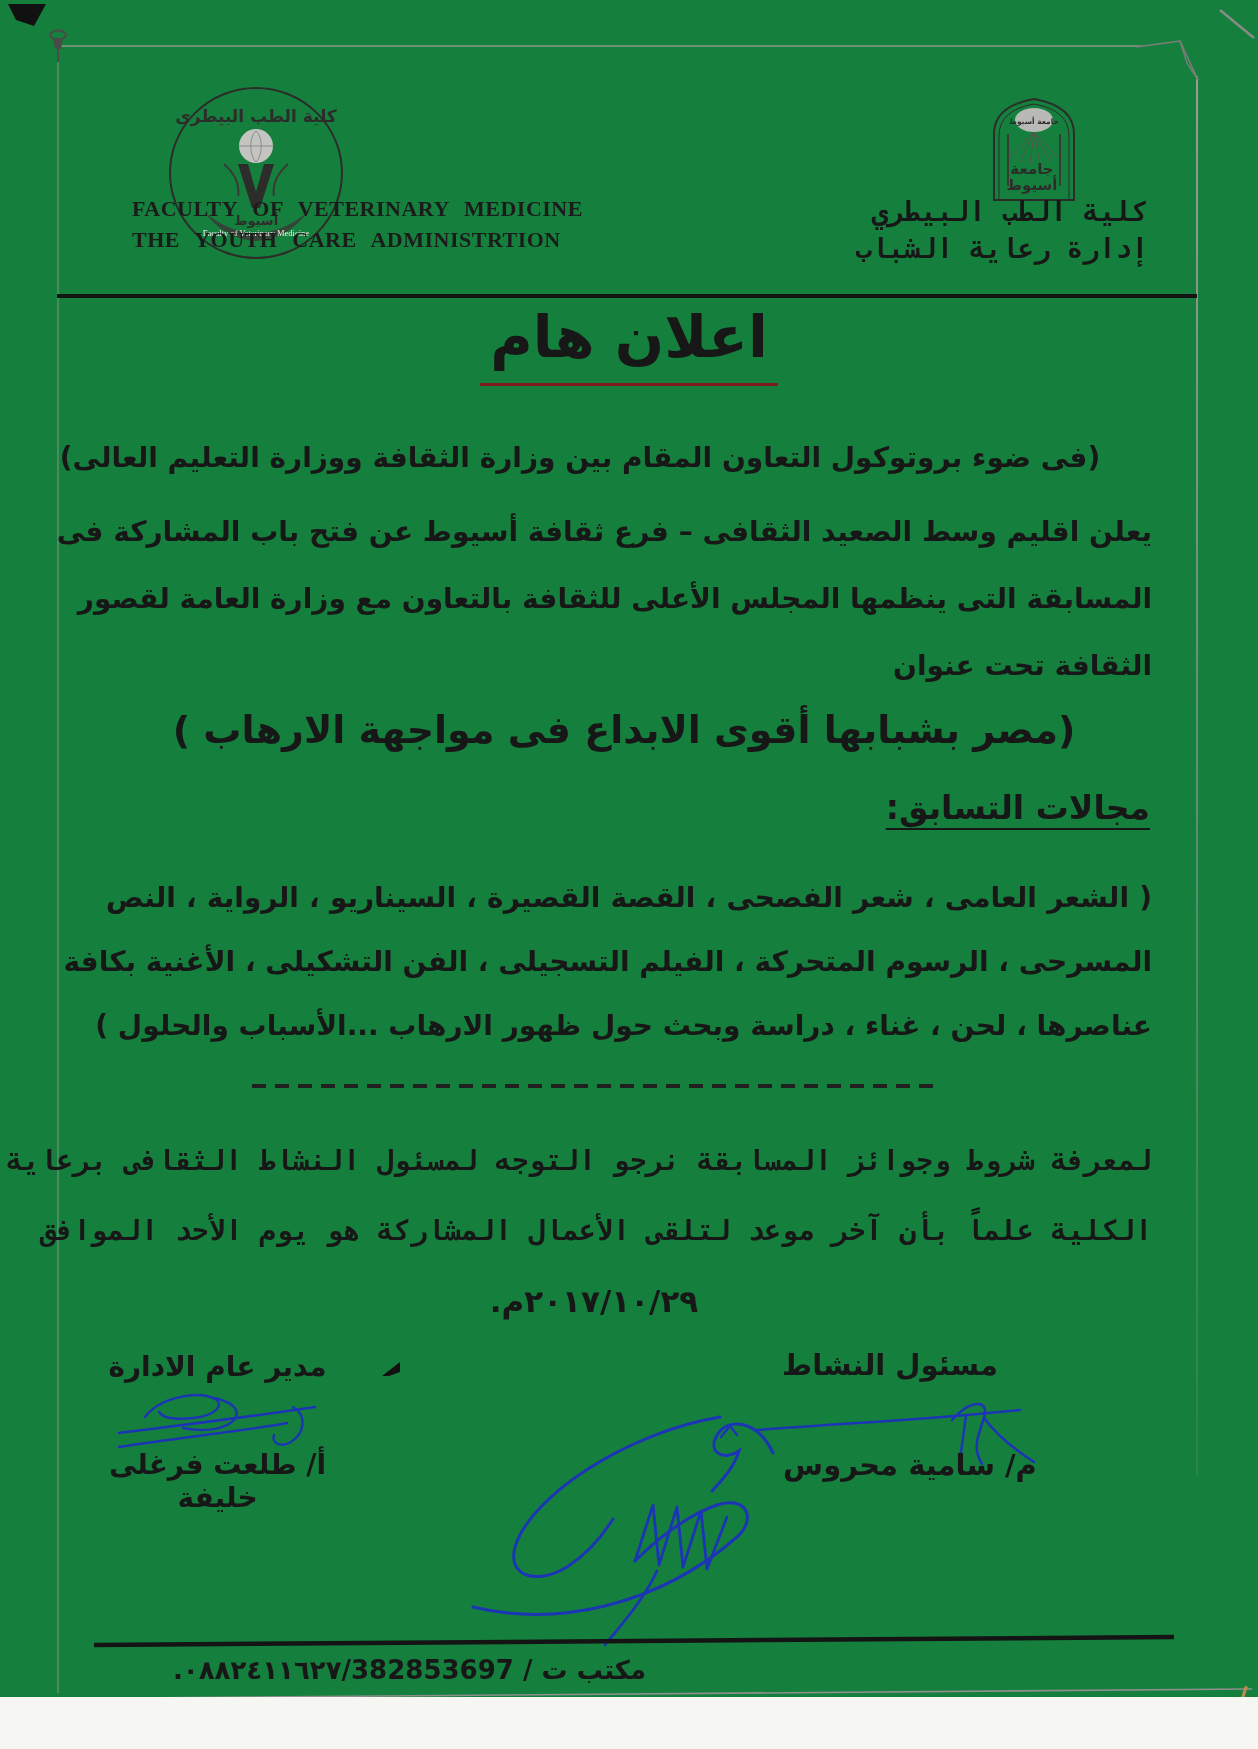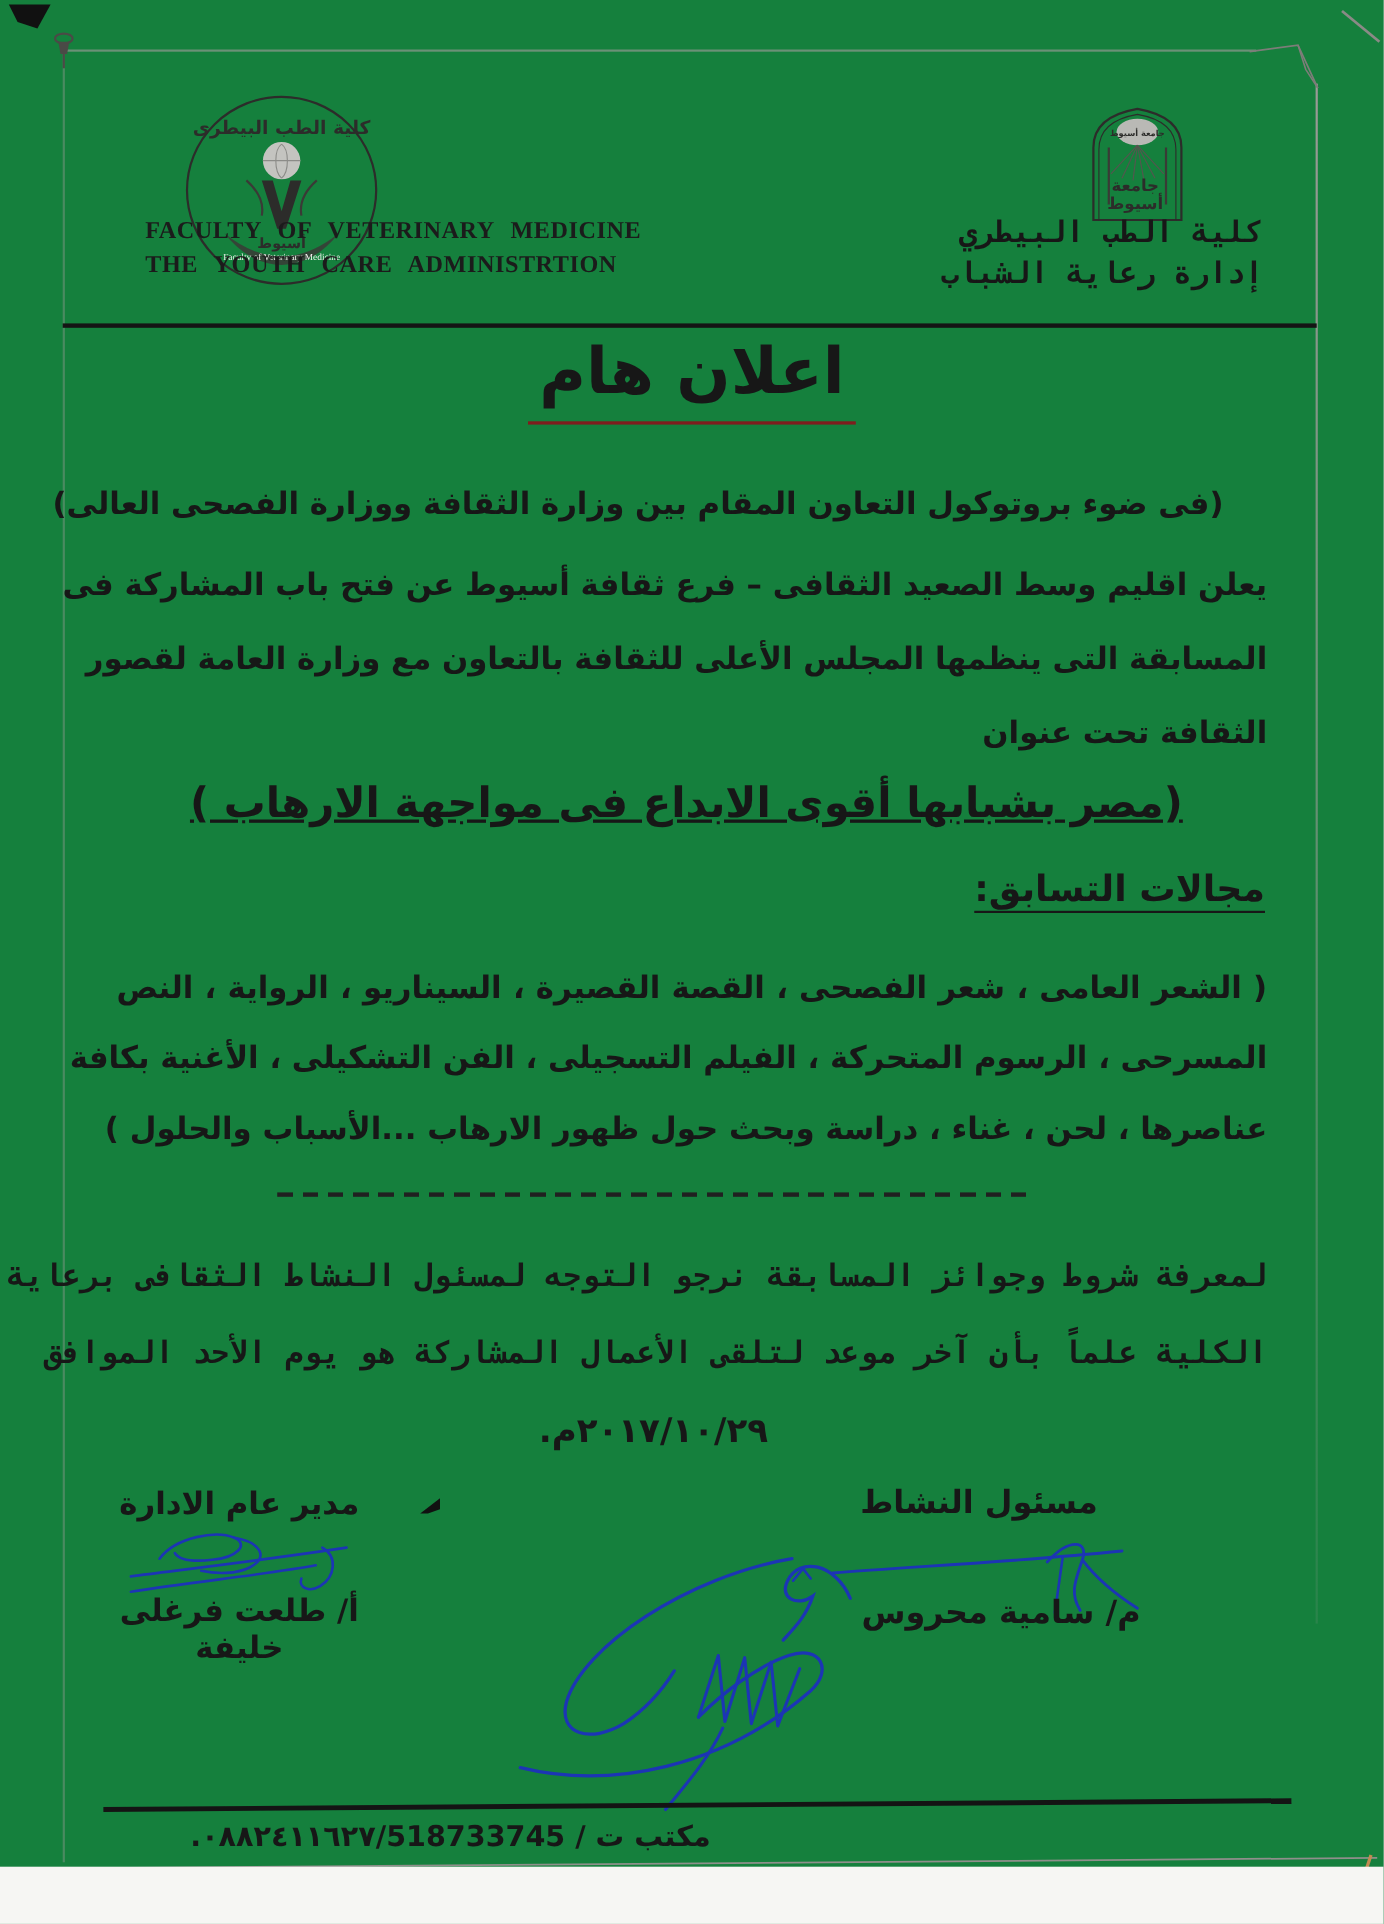--- a/index.html
+++ b/index.html
@@ -95,29 +95,29 @@
     <div>كلية الطب البيطري</div>
     <div>إدارة رعاية الشباب</div>
   </div>
 
   <div class="abs rule" style="left:57px;top:294px;width:1140px;height:4px;"></div>
 
   <div class="abs center" style="left:0;top:303px;width:1258px;">
     <span class="ar underl" style="font-size:58px;">اعلان هام</span>
   </div>
 
-  <div class="abs ar center" style="left:0;top:441px;width:1160px;font-size:28px;">(فى ضوء بروتوكول التعاون المقام بين وزارة الثقافة ووزارة الفصحى العالى)</div>
+  <div class="abs ar center" style="left:0;top:441px;width:1160px;font-size:28px;">(فى ضوء بروتوكول التعاون المقام بين وزارة الثقافة ووزارة التعليم العالى)</div>
 
   <div class="abs ar" style="left:106px;top:498px;width:1046px;font-size:28px;line-height:67px;">
     <div class="jline">يعلن اقليم وسط الصعيد الثقافى – فرع ثقافة أسيوط عن فتح باب المشاركة فى</div>
     <div class="jline">المسابقة التى ينظمها المجلس الأعلى للثقافة بالتعاون مع وزارة العامة لقصور</div>
     <div class="rline">الثقافة تحت عنوان</div>
   </div>
 
-  <div class="abs ar center" style="left:0;top:708px;width:1248px;font-size:38px;text-decoration:underline;">(مصر بشبابها أقوى الابداع فى مواجهة الارهاب )</div>
+  <div class="abs ar center" style="left:0;top:708px;width:1248px;font-size:38px;">(مصر بشبابها أقوى الابداع فى مواجهة الارهاب )</div>
 
   <div class="abs ar rline" style="right:108px;top:788px;">
     <span class="fields-underl" style="font-size:33px;">مجالات التسابق:</span>
   </div>
 
   <div class="abs ar" style="left:106px;top:866px;width:1046px;font-size:28px;line-height:64px;">
     <div class="jline">( الشعر العامى ، شعر الفصحى ، القصة القصيرة ، السيناريو ، الرواية ، النص</div>
     <div class="jline">المسرحى ، الرسوم المتحركة ، الفيلم التسجيلى ، الفن التشكيلى ، الأغنية بكافة</div>
     <div class="jline">عناصرها ، لحن ، غناء ، دراسة وبحث حول ظهور الارهاب ...الأسباب والحلول )</div>
   </div>
@@ -169,21 +169,21 @@
       <path d="M220,186 L238,130 L244,190 L262,132 L268,192 L286,136 L292,194 L312,142" fill="none" stroke="#1c35b5" stroke-width="2.8" stroke-linecap="round" stroke-linejoin="round"></path>
       <path d="M242,196 C228,226 206,250 190,270" fill="none" stroke="#1c35b5" stroke-width="2.8" stroke-linecap="round"></path>
     </svg>
   </div>
 
   <div class="abs" style="left:92px;top:1632px;">
     <svg width="1084" height="16">
         <line x1="2" y1="13" x2="1082" y2="5" stroke="#141414" stroke-width="4.5"></line>
       </svg>
   </div>
-  <div class="abs ar rline" style="left:130px;top:1655px;width:516px;font-size:26px;">مكتب ت / ٠٨٨٢٤١١٦٢٧/518733745.</div>
+  <div class="abs ar rline" style="left:130px;top:1655px;width:516px;font-size:26px;">مكتب ت / ٠٨٨٢٤١١٦٢٧/382853697.</div>
   <div class="abs" style="left:4px;top:1686px;">
     <svg width="1250" height="16">
         <line x1="0" y1="13" x2="1248" y2="3" stroke="#8f8f8b" stroke-width="1.6"></line>
       </svg>
   </div>
   <div class="abs" style="left:1243px;top:1686px;width:3px;height:12px;background:#c08a52;transform:rotate(18deg);"></div>
   <div class="abs" style="left:0;top:1697px;width:1258px;height:52px;background:#f6f6f3;"></div>
 
 </div>
 

